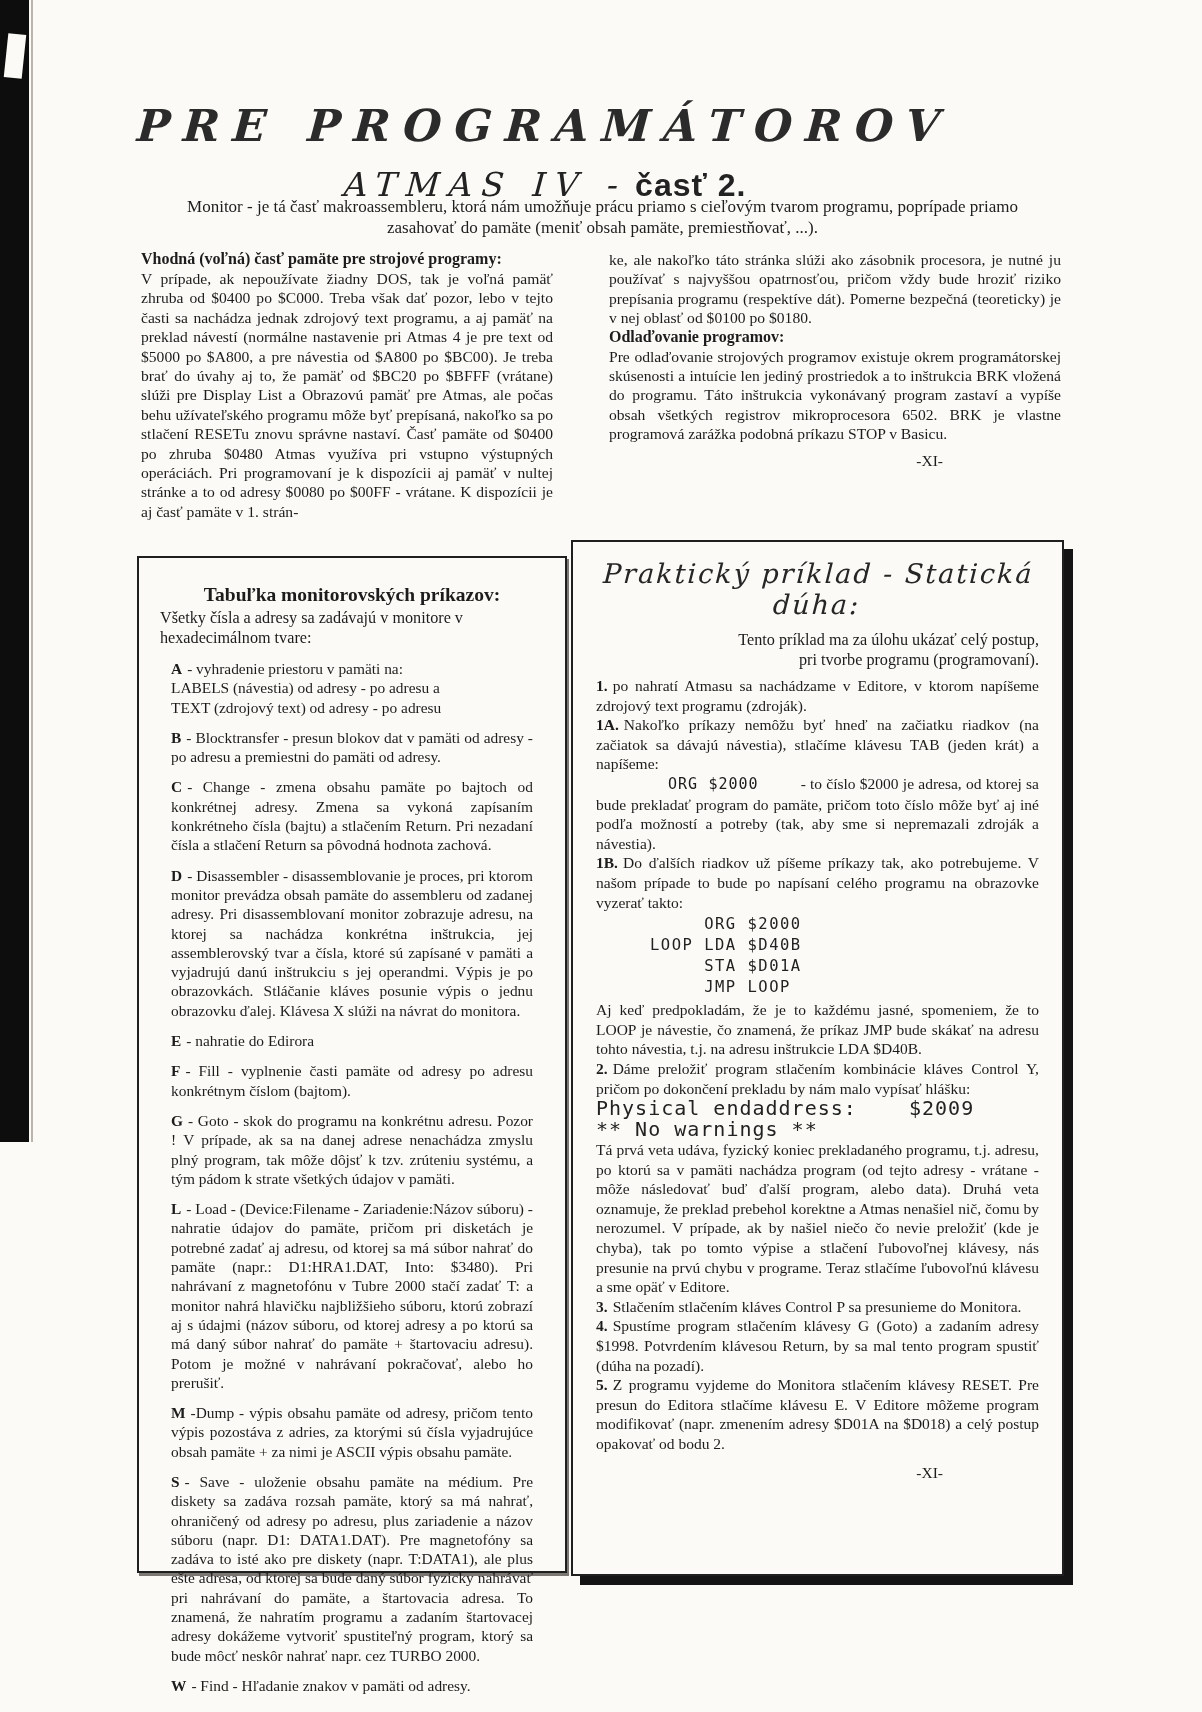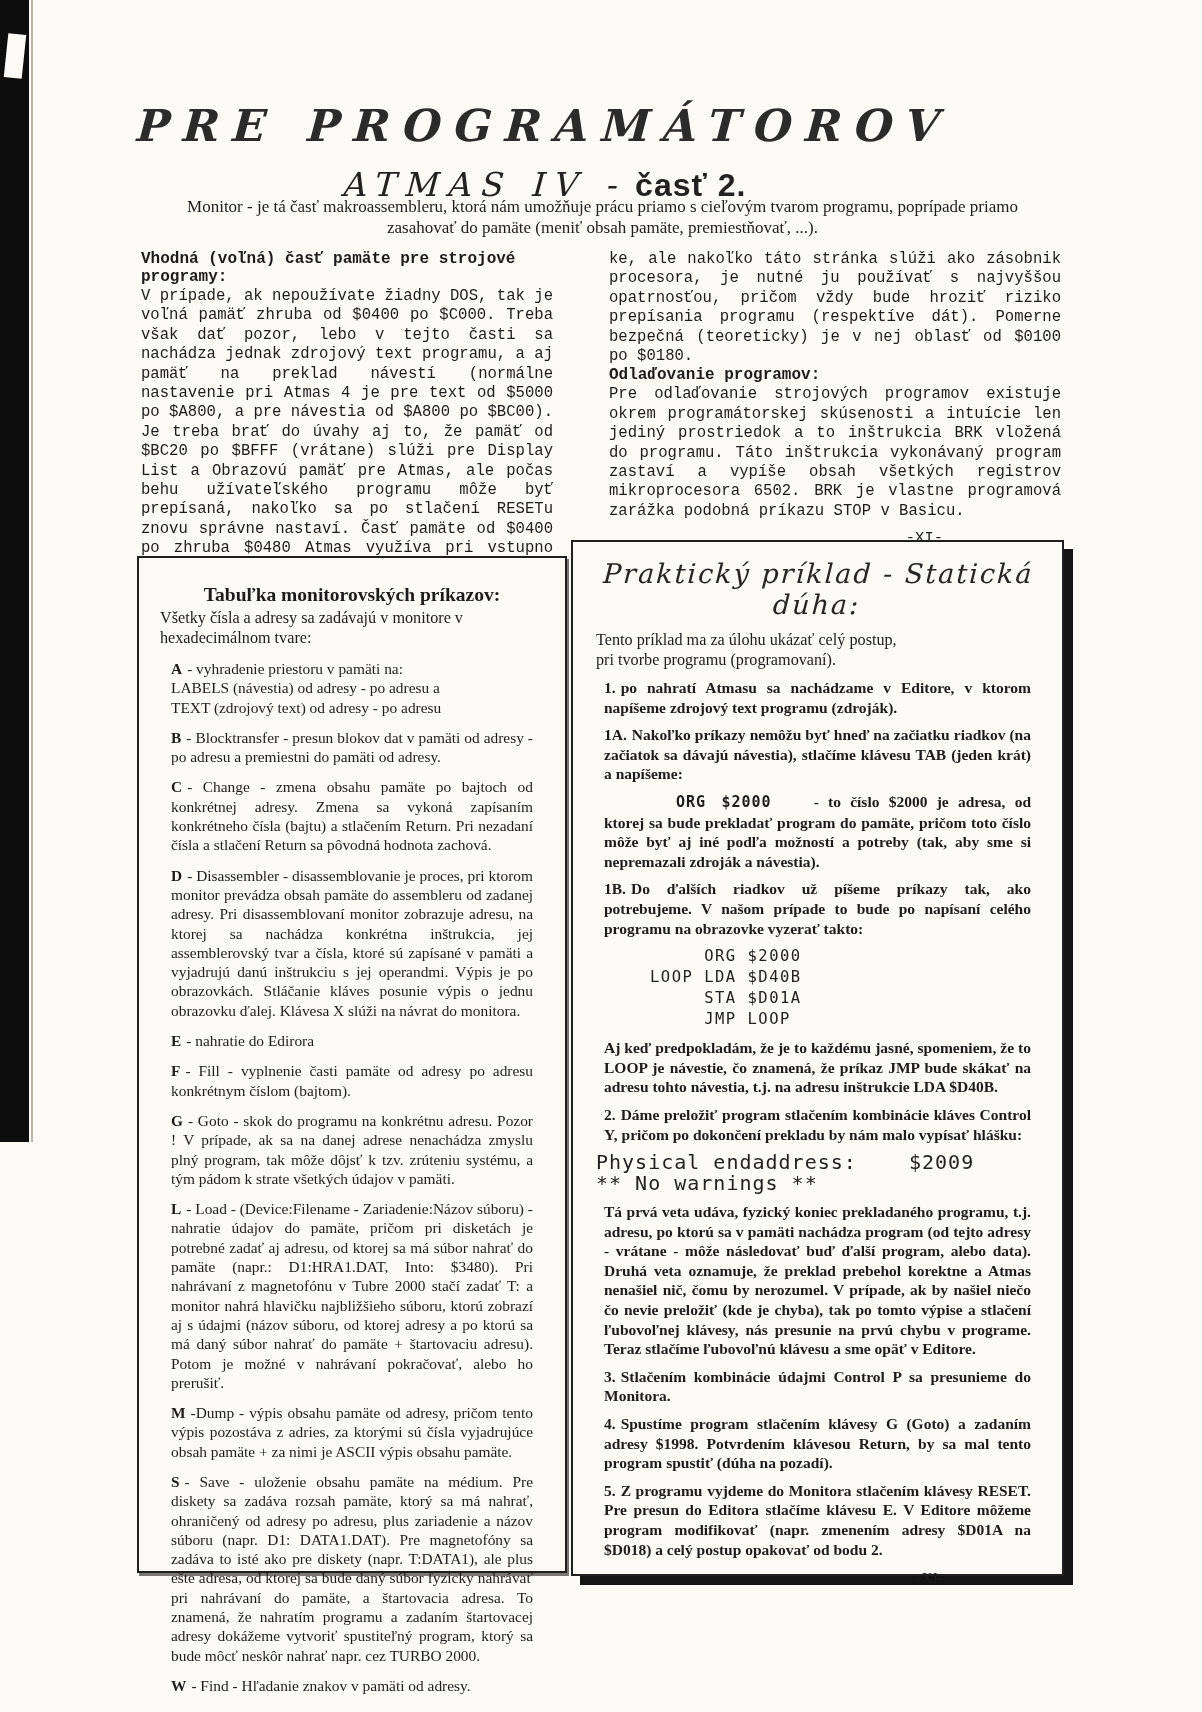--- a/index.html
+++ b/index.html
@@ -21,21 +21,21 @@
   }
   .subtitle{margin-top:14px;font-size:33px;color:#222;}
   .subtitle .script{font-family:"DejaVu Serif",serif;font-style:italic;letter-spacing:9px;font-weight:500;transform:skewX(-4deg);display:inline-block;}
   .subtitle .boldpart{font-family:"Liberation Sans",sans-serif;font-weight:bold;font-size:32px;letter-spacing:1px;}
   .intro{
     position:absolute;left:115px;top:196px;width:975px;text-align:center;
     font-size:17px;line-height:21px;white-space:pre-line;color:#1d1d1d;
   }
 
   
-  .columns{position:absolute;left:141px;top:250px;width:922px;display:flex;gap:56px;font-family:Liberation Mono, monospace;}
+  .columns{position:absolute;left:141px;top:250px;width:922px;display:flex;gap:56px;}
   .col-left{width:412px;}
   .col-right{width:452px;}
   .col-head{font-weight:bold;font-size:16px;margin:0 0 1px 0;}
   .col-body{font-size:15.6px;line-height:19.4px;text-align:justify;margin:0;}
   .sig-top{text-align:right;padding-right:118px;font-size:15.5px;margin-top:8px;}
 
   
   .box{box-sizing:border-box;position:absolute;background:#fbfaf6;border:2px solid #1f1f1f;}
   .box-left{left:137px;top:556px;width:430px;height:1017px;padding:24px 21px;box-shadow:2px 3px 0 #7b7873;}
   .box-right{left:571px;top:540px;width:493px;height:1036px;padding:10px 23px;box-shadow:9px 9px 0 #141414;}
@@ -43,22 +43,22 @@
   .box-sub{font-size:16.2px;text-align:left;white-space:pre-line;line-height:20px;margin-bottom:4px;}
   .cmd{font-size:15.4px;line-height:19.3px;text-align:justify;margin:11px;white-space:pre-line;}
   .cmd b{margin-right:5px;}
 
   
   .ex-title{
     font-family:"DejaVu Serif",serif;font-style:italic;font-weight:500;
     font-size:27px;letter-spacing:2px;text-align:center;color:#262626;
     margin:6px 0 10px 0;transform:skewX(-3deg);
   }
-  .ex-sub{font-size:16.2px;text-align:left;white-space:pre-line;line-height:20px;margin-bottom:6px;}
-  .step{font-size:15.5px;line-height:19.6px;text-align:justify;margin:8px;font-weight:bold;}
+  .ex-sub{font-size:16.2px;text-align:right;white-space:pre-line;line-height:20px;margin-bottom:6px;}
+  .step{font-size:15.5px;line-height:19.6px;text-align:justify;margin:0;}
   .step b{margin-right:5px;}
   .inline-code{
     font-family:"DejaVu Sans Mono",monospace;font-size:15px;letter-spacing:1px;
     margin-left:72px;margin-right:42px;
   }
   .codeblock{
     font-family:"DejaVu Sans Mono",monospace;font-size:15.5px;letter-spacing:1.5px;
     line-height:21px;margin:2px 0 2px 54px;white-space:pre;color:#222;
   }
   .compiler{
@@ -129,19 +129,19 @@
     <p class="step"><b>1B.</b><span>Do ďalších riadkov už píšeme príkazy tak, ako potrebujeme. V našom prípade to bude po napísaní celého programu na obrazovke vyzerať takto:</span></p>
     <pre class="codeblock">     ORG $2000
 LOOP LDA $D40B
      STA $D01A
      JMP LOOP</pre>
     <p class="step">Aj keď predpokladám, že je to každému jasné, spomeniem, že to LOOP je návestie, čo znamená, že príkaz JMP bude skákať na adresu tohto návestia, t.j. na adresu inštrukcie LDA $D40B.</p>
     <p class="step"><b>2.</b><span>Dáme preložiť program stlačením kombinácie kláves Control Y, pričom po dokončení prekladu by nám malo vypísať hlášku:</span></p>
     <pre class="compiler">Physical endaddress:    $2009
 ** No warnings **</pre>
     <p class="step">Tá prvá veta udáva, fyzický koniec prekladaného programu, t.j. adresu, po ktorú sa v pamäti nachádza program (od tejto adresy - vrátane - môže následovať buď ďalší program, alebo data). Druhá veta oznamuje, že preklad prebehol korektne a Atmas nenašiel nič, čomu by nerozumel. V prípade, ak by našiel niečo čo nevie preložiť (kde je chyba), tak po tomto výpise a stlačení ľubovoľnej klávesy, nás presunie na prvú chybu v programe. Teraz stlačíme ľubovoľnú klávesu a sme opäť v Editore.</p>
-    <p class="step"><b>3.</b><span>Stlačením kombinácie údajmi Control P sa presunieme do Monitora.</span></p>
+    <p class="step"><b>3.</b><span>Stlačením stlačením kláves Control P sa presunieme do Monitora.</span></p>
     <p class="step"><b>4.</b><span>Spustíme program stlačením klávesy G (Goto) a zadaním adresy $1998. Potvrdením klávesou Return, by sa mal tento program spustiť (dúha na pozadí).</span></p>
     <p class="step"><b>5.</b><span>Z programu vyjdeme do Monitora stlačením klávesy RESET. Pre presun do Editora stlačíme klávesu E. V Editore môžeme program modifikovať (napr. zmenením adresy $D01A na $D018) a celý postup opakovať od bodu 2.</span></p>
     <div class="sig-box">-XI-</div>
   </div>
 
 </div>
 
 </body></html>

